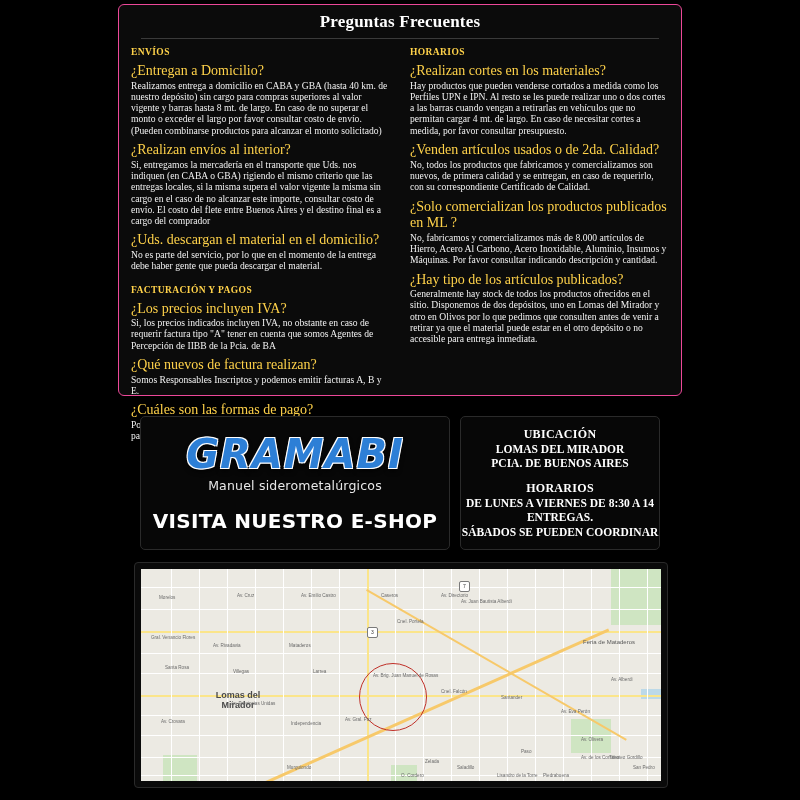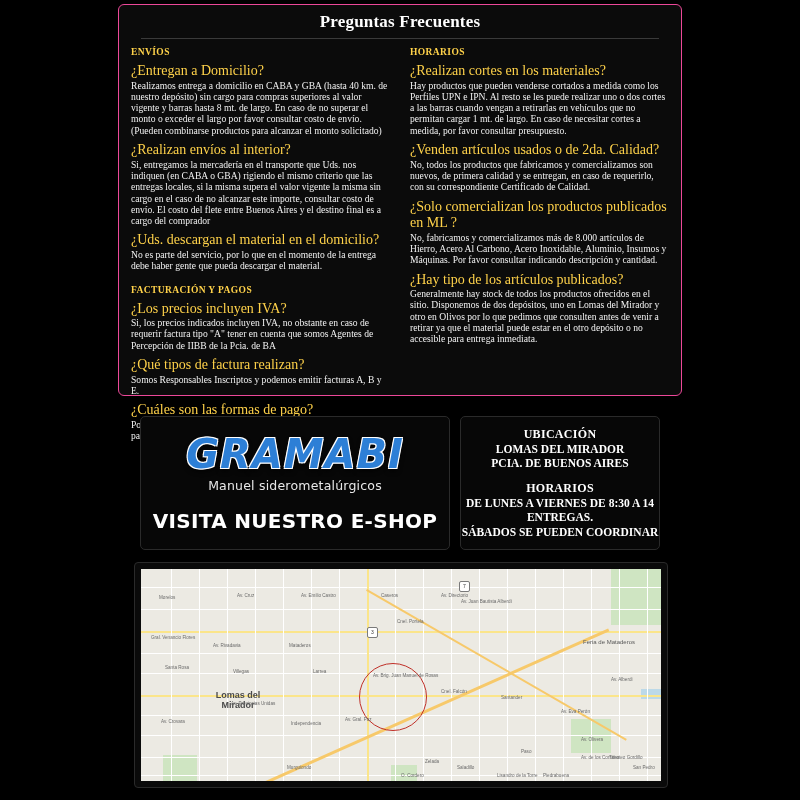--- a/index.html
+++ b/index.html
@@ -244,33 +244,33 @@
         <div class="a">Si, entregamos la mercadería en el transporte que Uds. nos indiquen (en CABA o GBA) rigiendo el mismo criterio que las entregas locales, si la misma supera el valor vigente la misma sin cargo en el caso de no alcanzar este importe, consultar costo de envío. El costo del flete entre Buenos Aires y el destino final es a cargo del comprador</div>
 
         <div class="q">¿Uds. descargan el material en el domicilio?</div>
         <div class="a">No es parte del servicio, por lo que en el momento de la entrega debe haber gente que pueda descargar el material.</div>
 
         <div class="sect-head spaced">FACTURACIÓN Y PAGOS</div>
 
         <div class="q">¿Los precios incluyen IVA?</div>
         <div class="a">Si, los precios indicados incluyen IVA, no obstante en caso de requerir factura tipo "A" tener en cuenta que somos Agentes de Percepción de IIBB de la Pcia. de BA</div>
 
-        <div class="q">¿Qué tipos de factura realizan?</div>
+        <div class="q">¿Qué nuevos de factura realizan?</div>
         <div class="a">Somos Responsables Inscriptos y podemos emitir facturas A, B y E.</div>
 
         <div class="q">¿Cuáles son las formas de pago?</div>
         <div class="a">Por la categoría de nuestros productos, MercadoLibre solo permite pagos a través de MercadoPago</div>
       </div>
 
       <div class="faq-col">
 
         <div class="sect-head">HORARIOS</div>
 
         <div class="q">¿Realizan cortes en los materiales?</div>
-        <div class="a">Hay productos que pueden venderse cortados a medida como los Perfiles UPN e IPN. Al resto se les puede realizar uno o dos cortes a las barras cuando vengan a retirarlas en vehículos que no permitan cargar 1 mt. de largo. En caso de necesitar cortes a medida, por favor consultar presupuesto.</div>
+        <div class="a">Hay productos que pueden venderse cortados a medida como los Perfiles UPN e IPN. Al resto se les puede realizar uno o dos cortes a las barras cuando vengan a retirarlas en vehículos que no permitan cargar 4 mt. de largo. En caso de necesitar cortes a medida, por favor consultar presupuesto.</div>
 
         <div class="q">¿Venden artículos usados o de 2da. Calidad?</div>
         <div class="a">No, todos los productos que fabricamos y comercializamos son nuevos, de primera calidad y se entregan, en caso de requerirlo, con su correspondiente Certificado de Calidad.</div>
 
         <div class="q">¿Solo comercializan los productos publicados en ML ?</div>
         <div class="a">No, fabricamos y comercializamos más de 8.000 artículos de Hierro, Acero Al Carbono, Acero Inoxidable, Aluminio, Insumos y Máquinas. Por favor consultar indicando descripción y cantidad.</div>
 
         <div class="q">¿Hay tipo de los artículos publicados?</div>
         <div class="a">Generalmente hay stock de todos los productos ofrecidos en el sitio. Disponemos de dos depósitos, uno en Lomas del Mirador y otro en Olivos por lo que pedimos que consulten antes de venir a retirar ya que el material puede estar en el otro depósito o no accesible para entrega inmediata.</div>
       </div>

